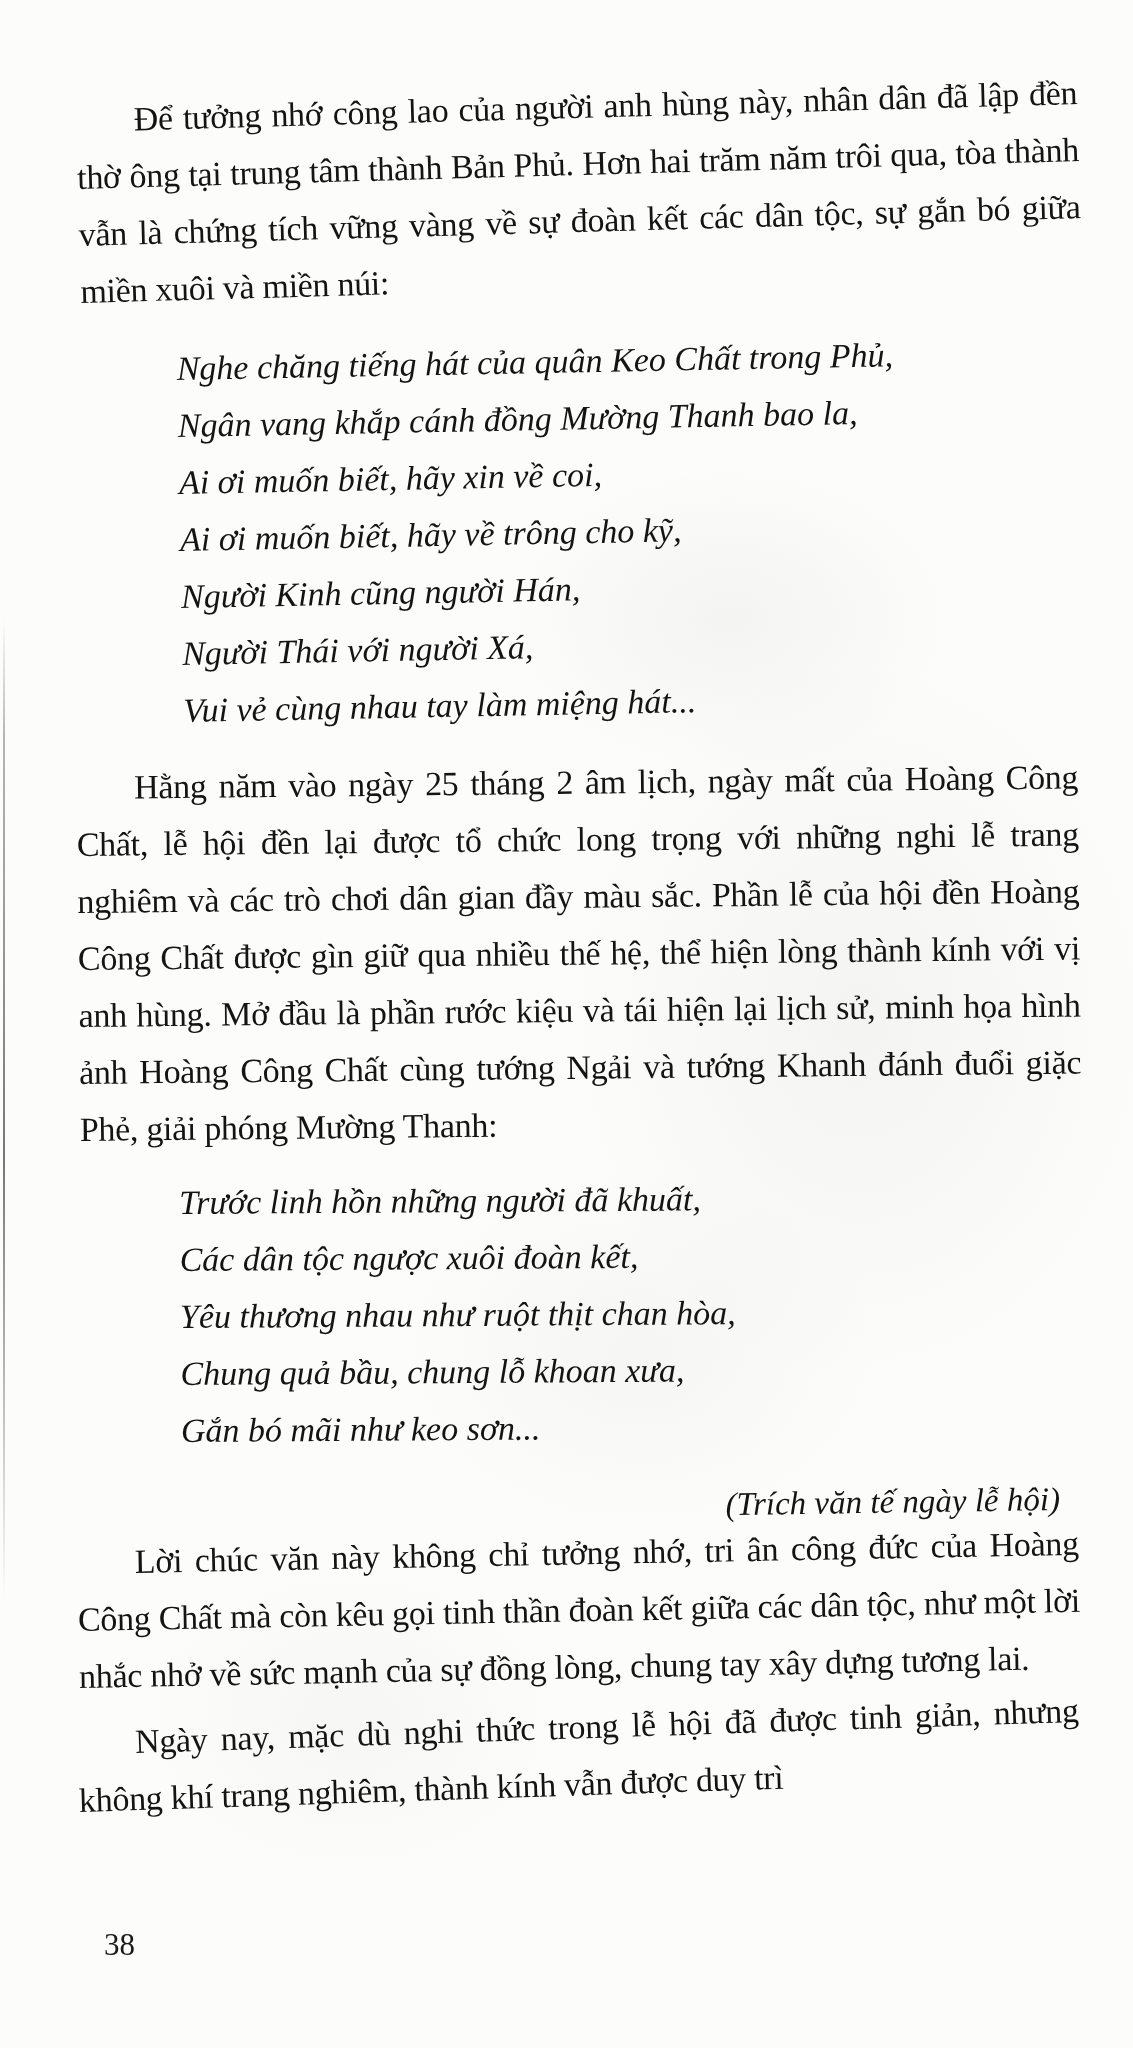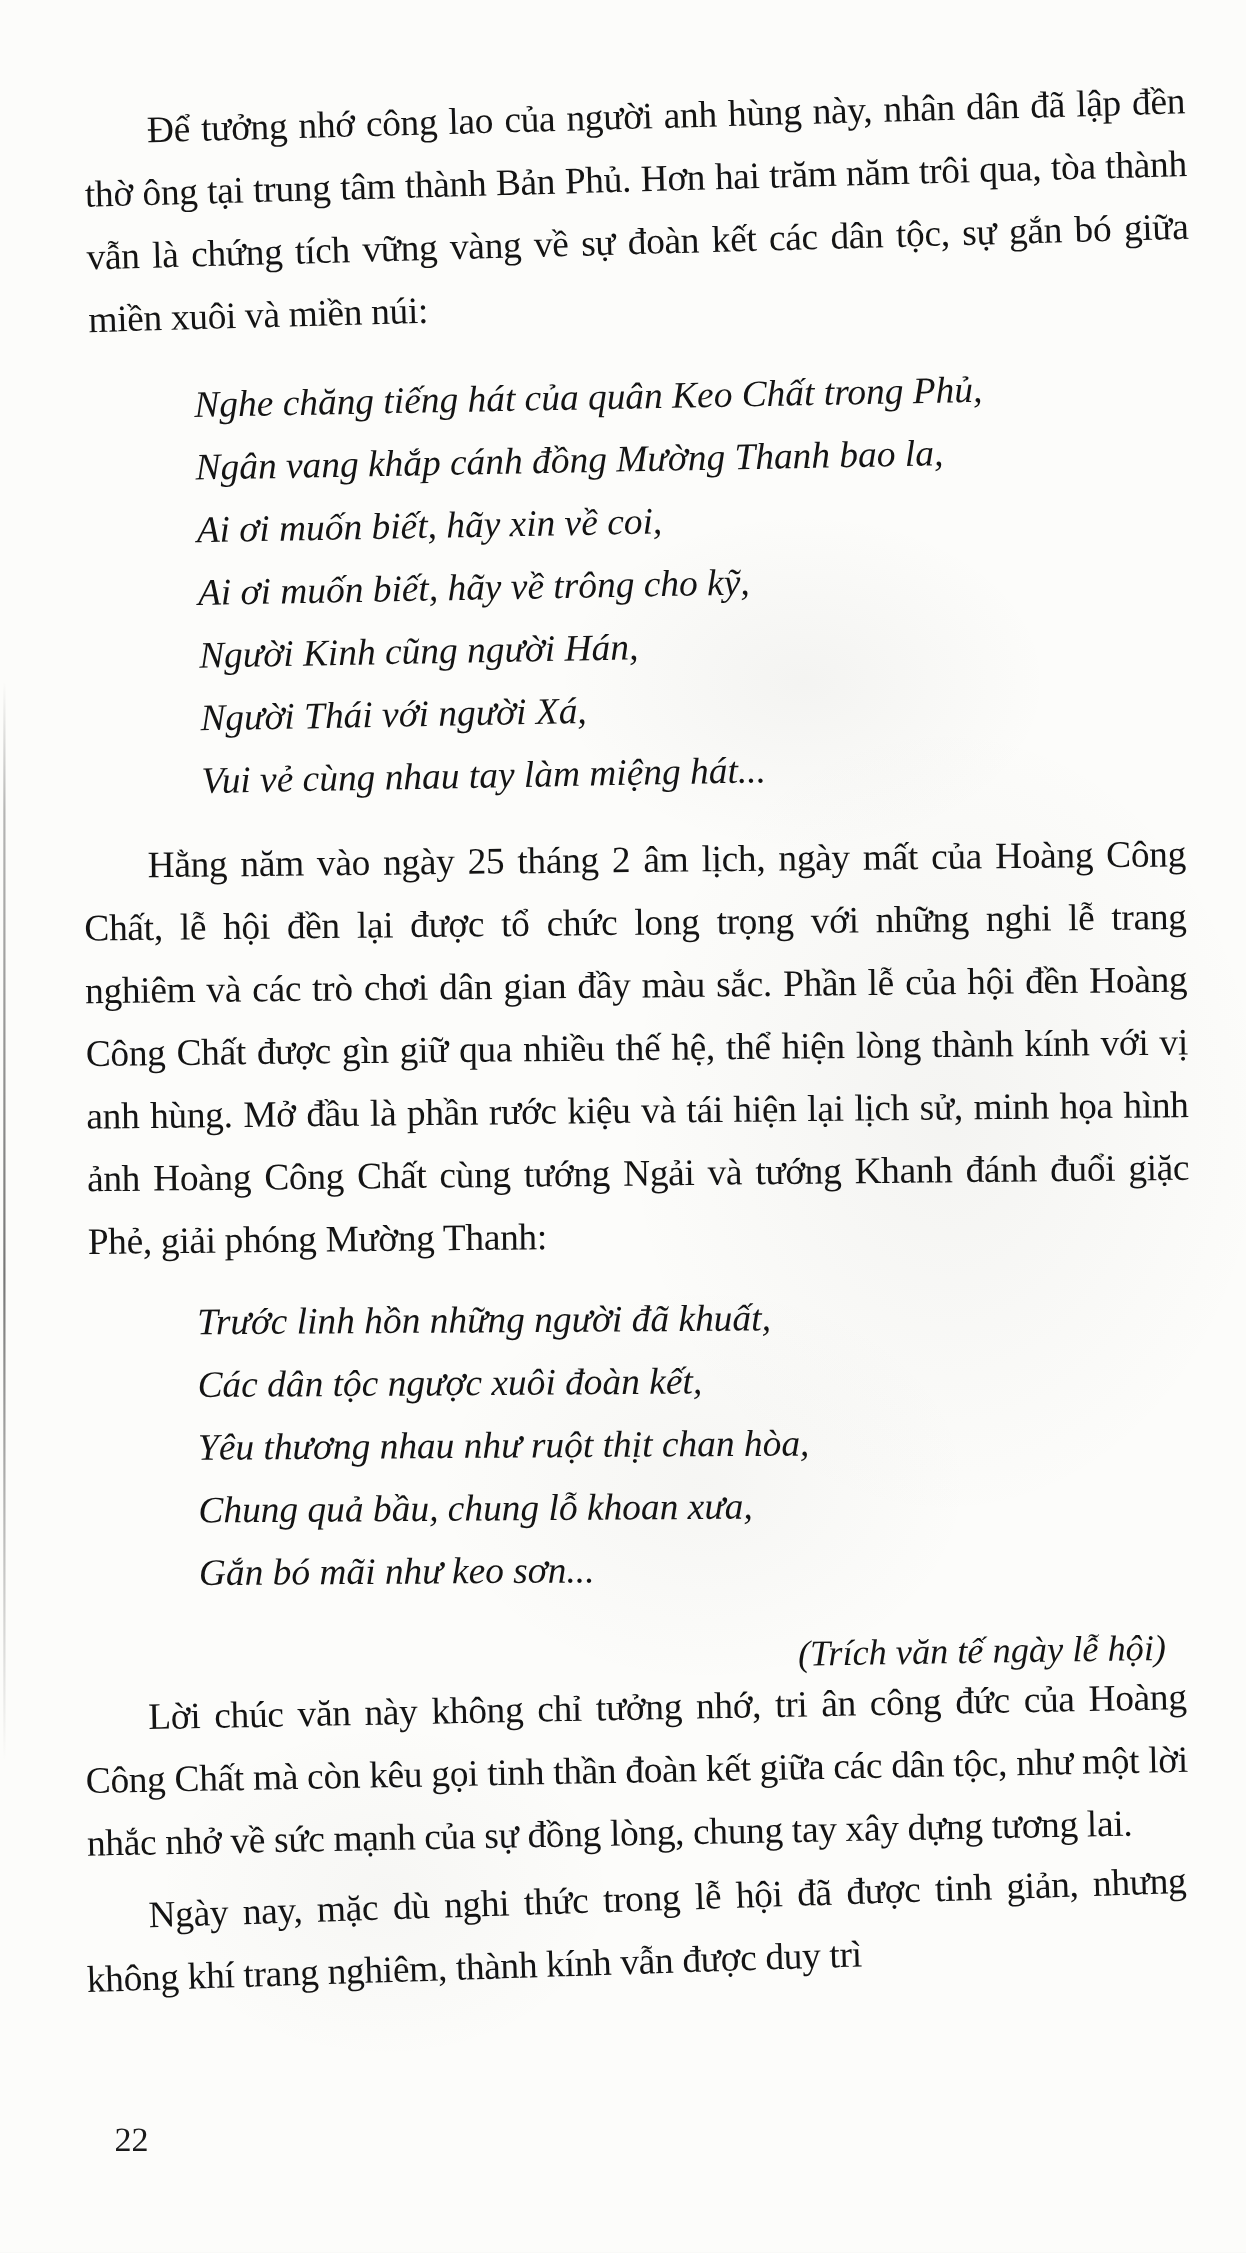--- a/index.html
+++ b/index.html
@@ -102,14 +102,14 @@
     </div>
 
     <div class="attribution r5">(Trích văn tế ngày lễ hội)</div>
 
     <p class="para r6">Lời chúc văn này không chỉ tưởng nhớ, tri ân công đức của Hoàng Công Chất mà còn kêu gọi tinh thần đoàn kết giữa các dân tộc, như một lời nhắc nhở về sức mạnh của sự đồng lòng, chung tay xây dựng tương lai.</p>
 
     <p class="para r7">Ngày nay, mặc dù nghi thức trong lễ hội đã được tinh giản, nhưng không khí trang nghiêm, thành kính vẫn được duy trì</p>
 
   </div>
 
-  <div class="page-number">22</div>
+  <div class="page-number">38</div>
 </div>
 
 </body></html>

